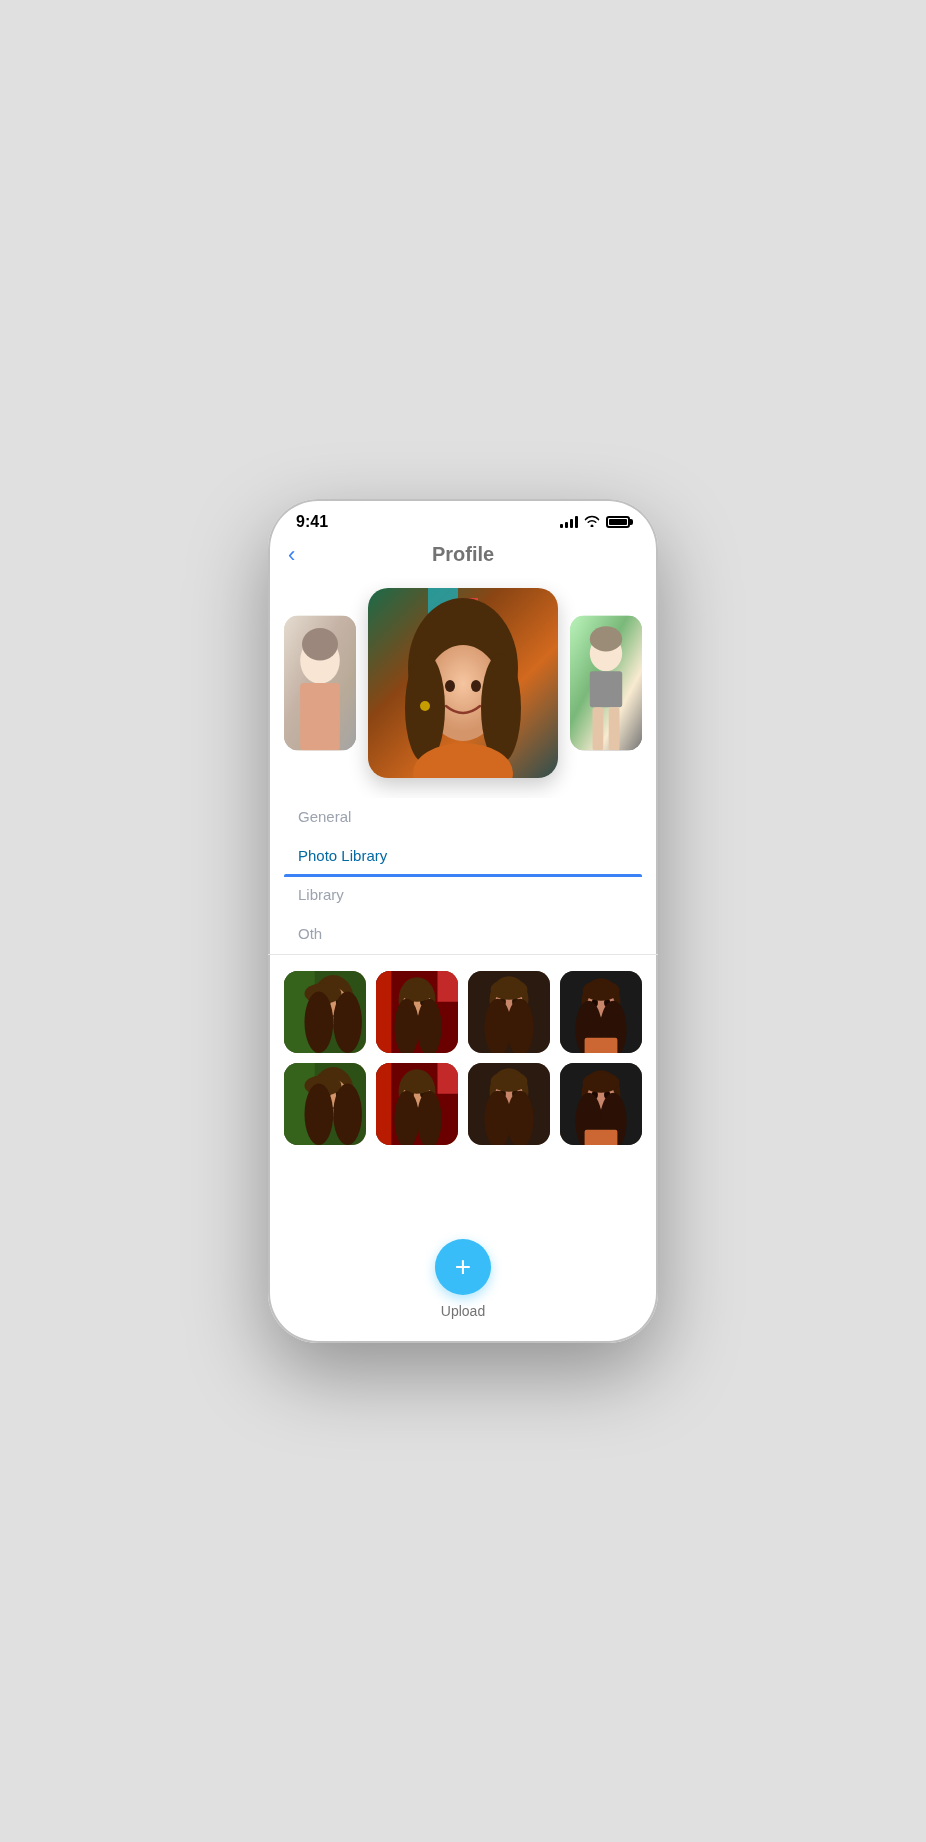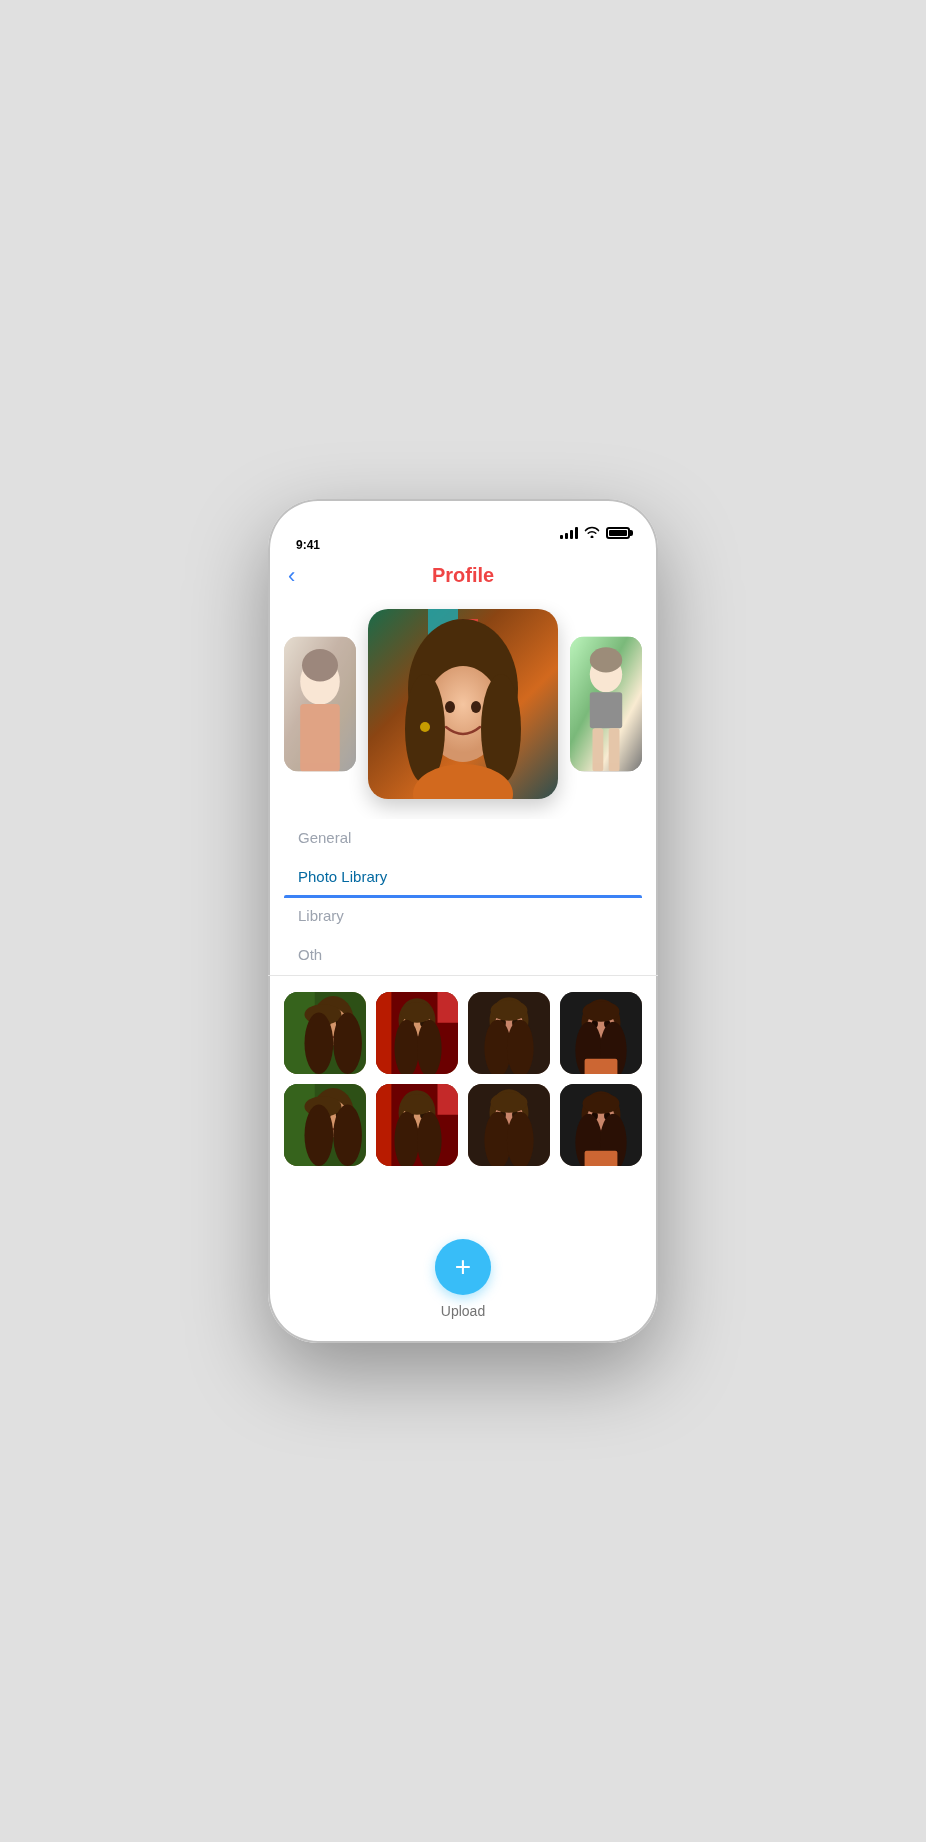--- a/index.html
+++ b/index.html
@@ -25,24 +25,23 @@
     }
     
     .status-bar {
       display: flex;
       justify-content: space-between;
       align-items: center;
       padding: 14px 28px 8px;
       flex-shrink: 0;
     }
     .status-time {
-      font-size: 12px;
+      font-size: 16px;
       font-weight: 600;
       color: #000;
-      margin-top: 25px;
     }
     .status-icons {
       display: flex;
       align-items: center;
       gap: 6px;
     }
     .signal-bars {
       display: flex;
       align-items: flex-end;
       gap: 2px;
@@ -100,21 +99,21 @@
     .back-btn {
       position: absolute;
       left: 20px;
       color: #3b82f6;
       font-size: 22px;
       cursor: pointer;
     }
     .nav-title {
       font-size: 20px;
       font-weight: 700;
-      color: #ef4444;
+      color: #737373;
     }
     
     .carousel-area {
       display: flex;
       align-items: center;
       justify-content: center;
       padding: 10px 0 20px;
       gap: 8px;
       overflow: hidden;
       flex-shrink: 0;

